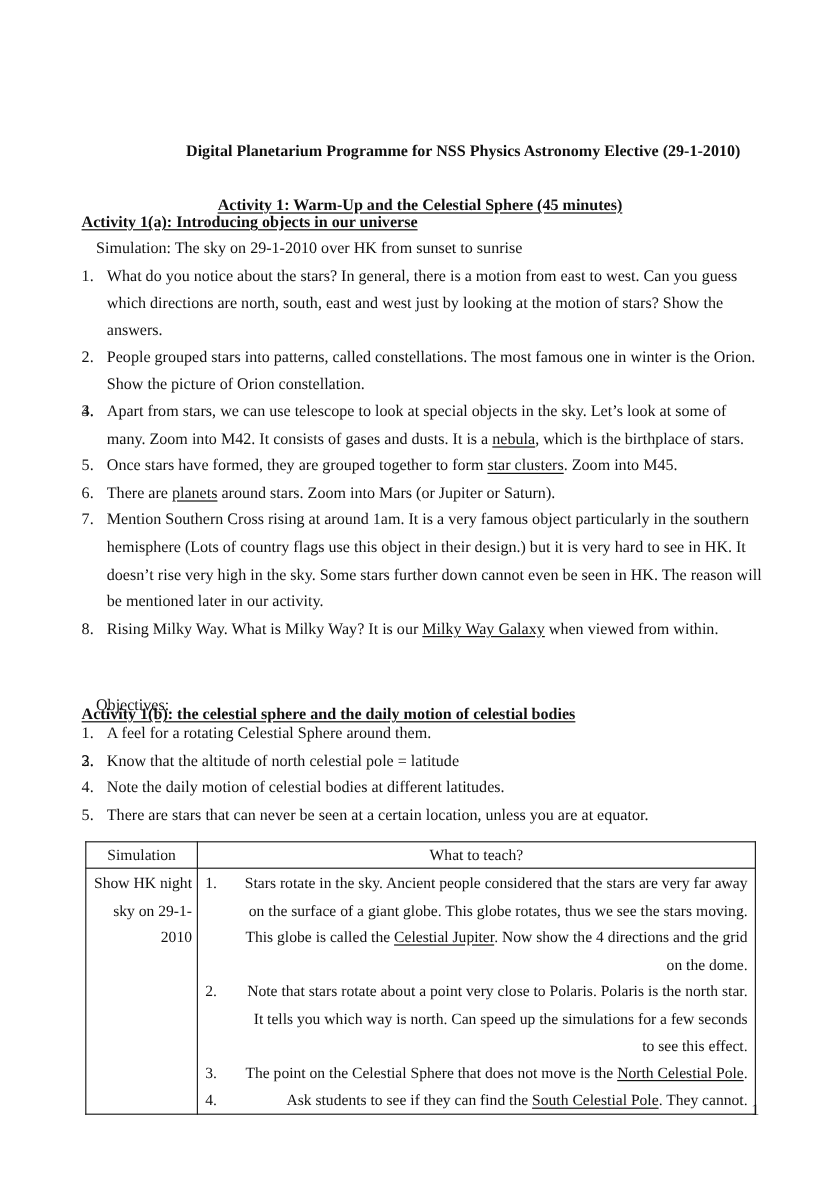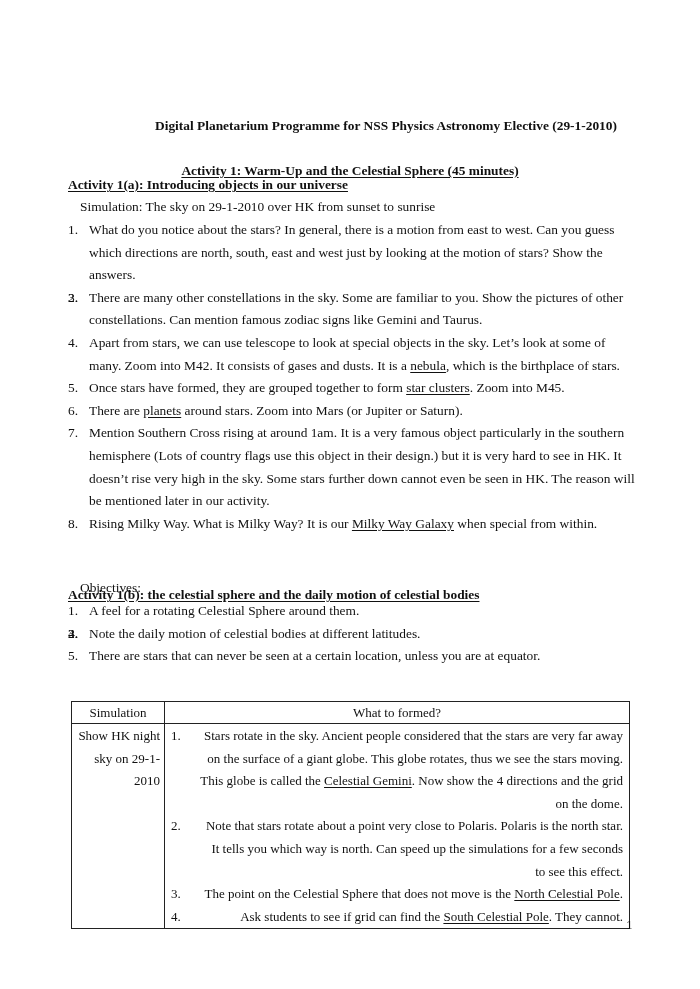--- a/index.html
+++ b/index.html
@@ -38,54 +38,54 @@
   <div class="center" style="top:115px;padding-left:36px;">Digital Planetarium Programme for NSS Physics Astronomy Elective (29-1-2010)</div>
   <div class="center" style="top:160px;">
     <span class="u">Activity 1: Warm-Up and the Celestial Sphere (45 minutes)</span>
   </div>
 
   <div class="heading" style="top:174px;">Activity 1(a): Introducing objects in our universe</div>
   <div class="plain" style="top:196px;">Simulation: The sky on 29-1-2010 over HK from sunset to sunrise</div>
 
   <ol class="list" style="top:219px;">
     <li><span class="num">1.</span><span>What do you notice about the stars? In general, there is a motion from east to west. Can you guess which directions are north, south, east and west just by looking at the motion of stars? Show the answers.</span></li>
-    <li><span class="num">2.</span></li>
-    <li><span class="num">3.</span><span>There are many other constellations in the sky. Some are familiar to you. Show the pictures of other constellations. Can mention famous zodiac signs like Gemini and Taurus.</span></li>
+    <li><span class="num">2.</span><span>People grouped stars into patterns, called constellations. The most famous one in winter is the Orion. Show the picture of Orion constellation.</span></li>
+    <li><span class="num">3.</span></li>
     <li><span class="num">4.</span><span>Apart from stars, we can use telescope to look at special objects in the sky. Let’s look at some of many. Zoom into M42. It consists of gases and dusts. It is a </span><span class="b u">nebula</span><span>, which is the birthplace of stars.</span></li>
     <li><span class="num">5.</span><span>Once stars have formed, they are grouped together to form </span><span class="b u">star clusters</span><span>. Zoom into M45.</span></li>
     <li><span class="num">6.</span><span>There are </span><span class="b u">planets</span><span> around stars. Zoom into Mars (or Jupiter or Saturn).</span></li>
     <li><span class="num">7.</span><span>Mention Southern Cross rising at around 1am. It is a very famous object particularly in the southern hemisphere (Lots of country flags use this object in their design.) but it is very hard to see in HK. It doesn’t rise very high in the sky. Some stars further down cannot even be seen in HK. The reason will be mentioned later in our activity.</span></li>
-    <li><span class="num">8.</span><span>Rising Milky Way. What is Milky Way? It is our </span><span class="b u">Milky Way Galaxy</span><span> when special from within.</span></li>
+    <li><span class="num">8.</span><span>Rising Milky Way. What is Milky Way? It is our </span><span class="b u">Milky Way Galaxy</span><span> when viewed from within.</span></li>
   </ol>
 
   <div class="heading" style="top:584px;">Activity 1(b): the celestial sphere and the daily motion of celestial bodies</div>
   <div class="plain" style="top:577px;">Objectives:</div>
 
   <ol class="list" style="top:600px;">
     <li><span class="num">1.</span><span>A feel for a rotating Celestial Sphere around them.</span></li>
     <li><span class="num">2.</span></li>
-    <li><span class="num">3.</span></li>
+    <li><span class="num">3.</span><span>Know that the altitude of north celestial pole = latitude</span></li>
     <li><span class="num">4.</span><span>Note the daily motion of celestial bodies at different latitudes.</span></li>
     <li><span class="num">5.</span><span>There are stars that can never be seen at a certain location, unless you are at equator.</span></li>
   </ol>
 
   <table class="sim">
     <tbody>
         <tr>
       <th>Simulation</th>
-      <th>What to formed?</th>
+      <th>What to teach?</th>
     </tr>
     <tr>
       <td class="c1">Show HK night sky on 29-1-2010</td>
       <td class="c2">
         <ol class="tlist">
-          <li><span class="num">1.</span><span>Stars rotate in the sky. Ancient people considered that the stars are very far away on the surface of a giant globe. This globe rotates, thus we see the stars moving. This globe is called the </span><span class="b u">Celestial Gemini</span><span>. Now show the 4 directions and the grid on the dome.</span></li>
+          <li><span class="num">1.</span><span>Stars rotate in the sky. Ancient people considered that the stars are very far away on the surface of a giant globe. This globe rotates, thus we see the stars moving. This globe is called the </span><span class="b u">Celestial Jupiter</span><span>. Now show the 4 directions and the grid on the dome.</span></li>
           <li><span class="num">2.</span><span>Note that stars rotate about a point very close to Polaris. Polaris is the north star. It tells you which way is north. Can speed up the simulations for a few seconds to see this effect.</span></li>
           <li><span class="num">3.</span><span>The point on the Celestial Sphere that does not move is the </span><span class="b u">North Celestial Pole</span><span>.</span></li>
-          <li><span class="num">4.</span><span>Ask students to see if grid can find the </span><span class="b u">South Celestial Pole</span><span>. They cannot.</span></li>
+          <li><span class="num">4.</span><span>Ask students to see if they can find the </span><span class="b u">South Celestial Pole</span><span>. They cannot.</span></li>
         </ol>
       </td>
     </tr>
   </tbody>
     </table>
 
   <div class="pagenum">1</div>
 </div>
 
 </body></html>

